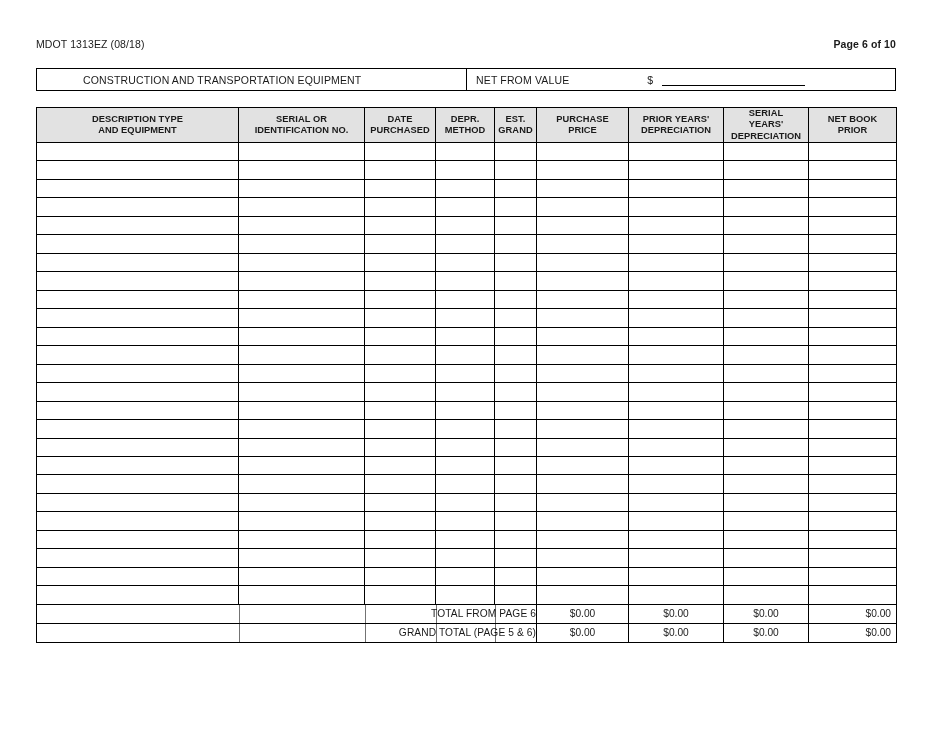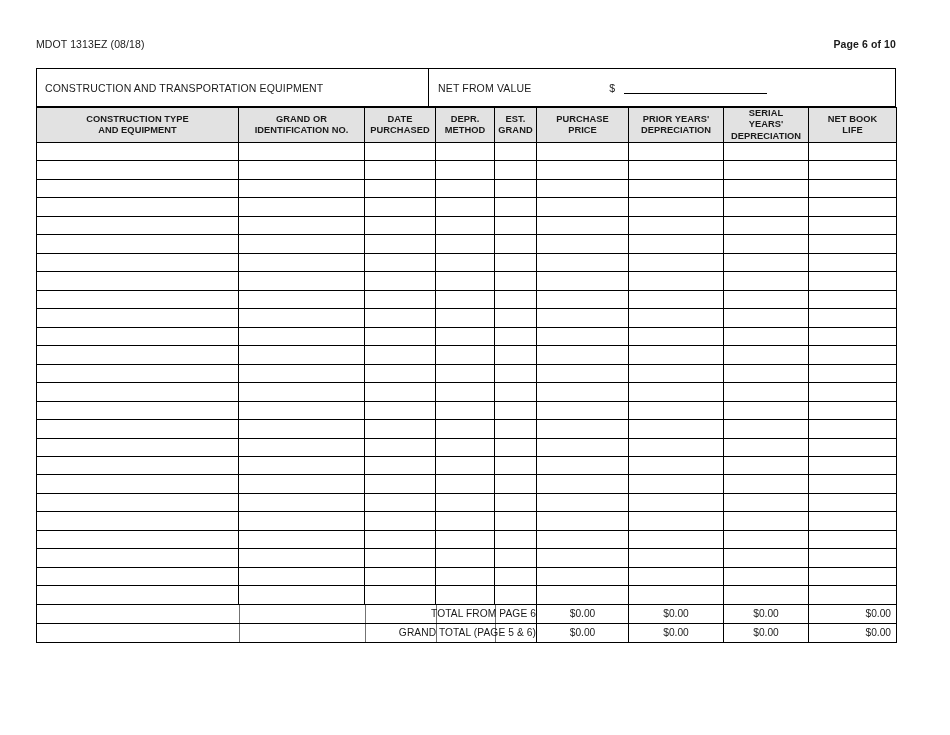--- a/index.html
+++ b/index.html
@@ -37,24 +37,25 @@
   }
   .meta-left { white-space: nowrap; }
   .meta-right { white-space: nowrap; font-weight: bold; }
 
   
   .banner {
     position: absolute;
     left: 36px;
     top: 64px;
     width: 860px;
-    height: 39px;
+    height: 23px;
     border: 1px solid #000;
     box-sizing: border-box;
     display: flex;
+    padding-left: 38px;
   }
   .banner-title {
     width: 392px;
     border-right: 1px solid #000;
     box-sizing: border-box;
     display: flex;
     align-items: center;
     padding-left: 8px;
     font-size: 10.5px;
     letter-spacing: .15px;
@@ -184,25 +185,25 @@
         <col style="width:59px">
         <col style="width:42px">
         <col style="width:92px">
         <col style="width:95px">
         <col style="width:85px">
         <col style="width:88px">
       </colgroup>
       <thead>
         <tr>
           <th>
-            <div>CONSTRUCTION TYPE</div>
+            <div>DESCRIPTION TYPE</div>
             <div>AND EQUIPMENT</div>
           </th>
           <th>
-            <div>GRAND OR</div>
+            <div>SERIAL OR</div>
             <div>IDENTIFICATION NO.</div>
           </th>
           <th>
             <div>DATE</div>
             <div>PURCHASED</div>
           </th>
           <th>
             <div>DEPR.</div>
             <div>METHOD</div>
           </th>
@@ -218,21 +219,21 @@
             <div>PRIOR YEARS'</div>
             <div>DEPRECIATION</div>
           </th>
           <th>
             <div>SERIAL</div>
             <div>YEARS'</div>
             <div>DEPRECIATION</div>
           </th>
           <th>
             <div>NET BOOK</div>
-            <div>LIFE</div>
+            <div>PRIOR</div>
           </th>
         </tr>
       </thead>
       <tbody id="grid-body">
           <tr class="body-row">
             <td></td>
             <td></td>
             <td></td>
             <td></td>
             <td></td>

